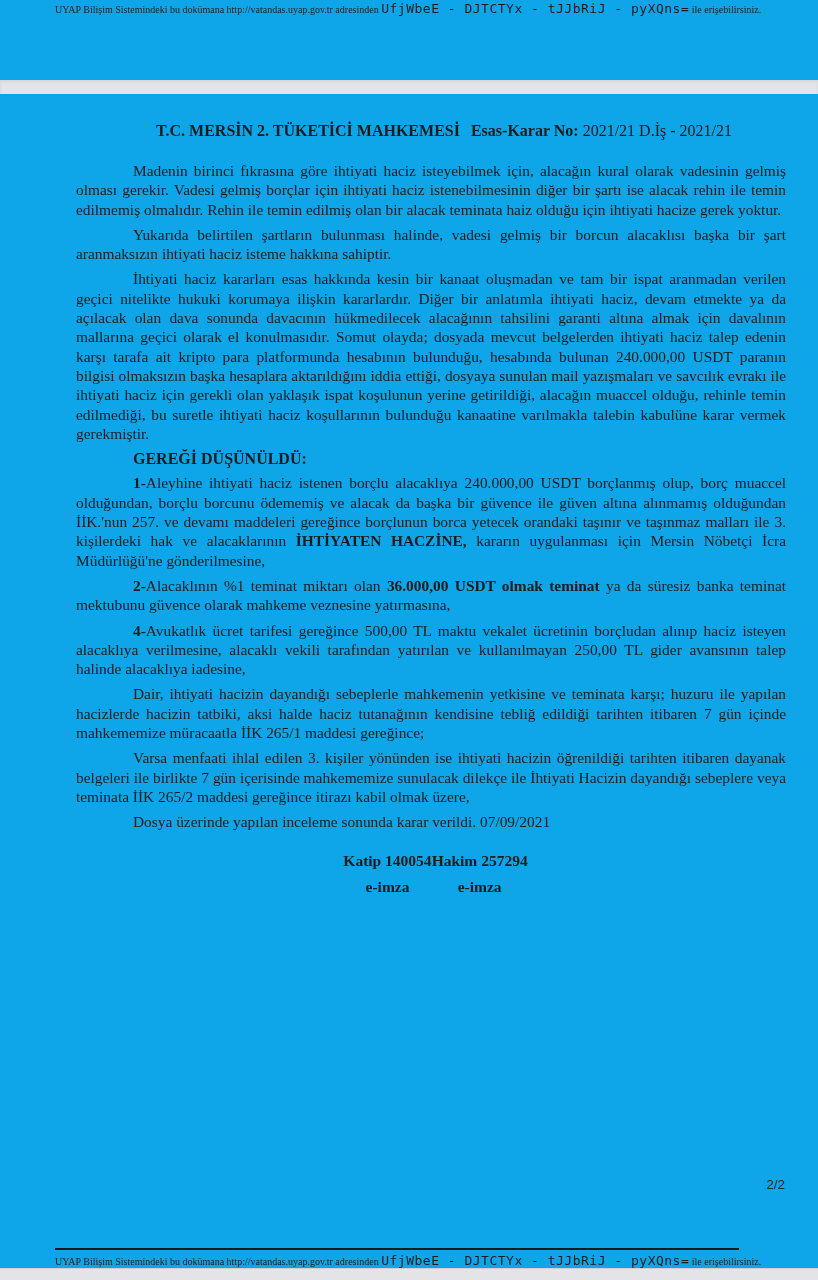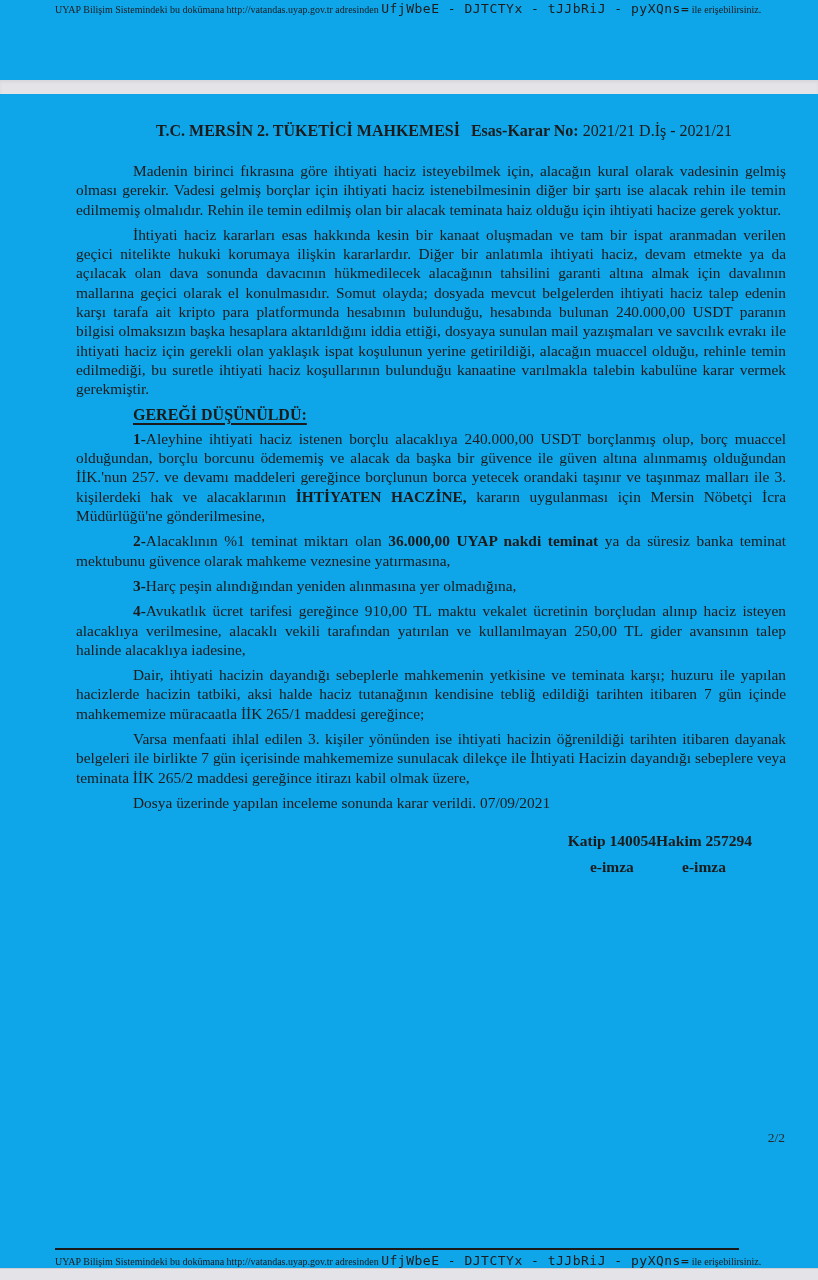--- a/index.html
+++ b/index.html
@@ -21,26 +21,26 @@
 
   .doc-title{margin-top:28px;text-align:center;font-size:16px;}
   .doc-title .b{font-weight:bold;}
   .doc-title .esas{margin-left:7px;}
 
   .doc-body{margin:21px 61px 0 35px;font-size:15.4px;line-height:19.3px;text-align:justify;}
   .doc-body p{margin:0 0 6px 0;text-indent:57px;}
   .doc-body p.no-indent{text-indent:0;}
   .doc-body b{font-weight:bold;}
   p.heading{font-size:16px;font-weight:bold;margin-bottom:5px;}
-  .heading .underline{text-decoration:underline;text-decoration-thickness:2px;text-underline-offset:3px;}
+  .heading .underline{text-decoration-thickness:2px;text-underline-offset:3px;}
 
-  .sig-row{display:flex;justify-content:flex-end;margin:20px 95px 0 78px;font-weight:bold;font-size:15.5px;text-align:center;}
+  .sig-row{display:flex;justify-content:center;margin:20px 95px 0 78px;font-weight:bold;font-size:15.5px;text-align:center;}
   .sig-col div{margin-bottom:8px;}
 
-  .page-num{position:absolute;top:1036px;right:62px;font-family:Liberation Serif, serif;font-size:13.5px;color:#2a2a2a;}
+  .page-num{position:absolute;top:1083px;right:62px;font-family:Liberation Sans, sans-serif;font-size:13.5px;color:#2a2a2a;}
 </style>
 </head>
 <body>
 
 <div class="page page-prev">
   <div class="uyap-footer footer-top">
     <span>UYAP Bilişim Sistemindeki bu dokümana</span>
     <span>http://vatandas.uyap.gov.tr</span>
     <span>adresinden</span>
     <span class="code">UfjWbeE - DJTCTYx - tJJbRiJ - pyXQns=</span>
@@ -53,31 +53,31 @@
 <div class="page page-main">
 
   <div class="doc-title">
     <span class="b">T.C. MERSİN 2. TÜKETİCİ MAHKEMESİ</span>
     <span class="b esas">Esas-Karar No:</span>
     <span>2021/21 D.İş - 2021/21</span>
   </div>
 
   <div class="doc-body">
     <p>Madenin birinci fıkrasına göre ihtiyati haciz isteyebilmek için, alacağın kural olarak vadesinin gelmiş olması gerekir. Vadesi gelmiş borçlar için ihtiyati haciz istenebilmesinin diğer bir şartı ise alacak rehin ile temin edilmemiş olmalıdır. Rehin ile temin edilmiş olan bir alacak teminata haiz olduğu için ihtiyati hacize gerek yoktur.</p>
+    <p>Yukarıda belirtilen şartların bulunması halinde, vadesi gelmiş bir borcun alacaklısı başka bir şart aranmaksızın ihtiyati haciz isteme hakkına sahiptir.</p>
     <p>İhtiyati haciz kararları esas hakkında kesin bir kanaat oluşmadan ve tam bir ispat aranmadan verilen geçici nitelikte hukuki korumaya ilişkin kararlardır. Diğer bir anlatımla ihtiyati haciz, devam etmekte ya da açılacak olan dava sonunda davacının hükmedilecek alacağının tahsilini garanti altına almak için davalının mallarına geçici olarak el konulmasıdır. Somut olayda; dosyada mevcut belgelerden ihtiyati haciz talep edenin karşı tarafa ait kripto para platformunda hesabının bulunduğu, hesabında bulunan 240.000,00 USDT paranın bilgisi olmaksızın başka hesaplara aktarıldığını iddia ettiği, dosyaya sunulan mail yazışmaları ve savcılık evrakı ile ihtiyati haciz için gerekli olan yaklaşık ispat koşulunun yerine getirildiği, alacağın muaccel olduğu, rehinle temin edilmediği, bu suretle ihtiyati haciz koşullarının bulunduğu kanaatine varılmakla talebin kabulüne karar vermek gerekmiştir.</p>
 
     <p class="heading"><span class="underline">GEREĞİ DÜŞÜNÜLDÜ:</span></p>
 
     <p><b>1-</b><span>Aleyhine ihtiyati haciz istenen borçlu alacaklıya 240.000,00 USDT borçlanmış olup, borç muaccel olduğundan, borçlu borcunu ödememiş ve alacak da başka bir güvence ile güven altına alınmamış olduğundan İİK.'nun 257. ve devamı maddeleri gereğince borçlunun borca yetecek orandaki taşınır ve taşınmaz malları ile 3. kişilerdeki hak ve alacaklarının </span><b>İHTİYATEN HACZİNE,</b><span> kararın uygulanması için Mersin Nöbetçi İcra Müdürlüğü'ne gönderilmesine,</span></p>
 
-    <p><b>2-</b><span>Alacaklının %1 teminat miktarı olan </span><b>36.000,00 UYAP nakdi teminat</b><span> ya da süresiz banka teminat mektubunu güvence olarak mahkeme veznesine yatırmasına,</span></p>
+    <p><b>2-</b><span>Alacaklının %1 teminat miktarı olan </span><b>36.000,00 USDT olmak teminat</b><span> ya da süresiz banka teminat mektubunu güvence olarak mahkeme veznesine yatırmasına,</span></p>
 
-    <p><b>3-</b><span>Harç peşin alındığından yeniden alınmasına yer olmadığına,</span></p>
 
-    <p><b>4-</b><span>Avukatlık ücret tarifesi gereğince 910,00 TL maktu vekalet ücretinin borçludan alınıp haciz isteyen alacaklıya verilmesine, alacaklı vekili tarafından yatırılan ve kullanılmayan 250,00 TL gider avansının talep halinde alacaklıya iadesine,</span></p>
+    <p><b>4-</b><span>Avukatlık ücret tarifesi gereğince 500,00 TL maktu vekalet ücretinin borçludan alınıp haciz isteyen alacaklıya verilmesine, alacaklı vekili tarafından yatırılan ve kullanılmayan 250,00 TL gider avansının talep halinde alacaklıya iadesine,</span></p>
 
     <p>Dair, ihtiyati hacizin dayandığı sebeplerle mahkemenin yetkisine ve teminata karşı; huzuru ile yapılan hacizlerde hacizin tatbiki, aksi halde haciz tutanağının kendisine tebliğ edildiği tarihten itibaren 7 gün içinde mahkememize müracaatla İİK 265/1 maddesi gereğince;</p>
     <p>Varsa menfaati ihlal edilen 3. kişiler yönünden ise ihtiyati hacizin öğrenildiği tarihten itibaren dayanak belgeleri ile birlikte 7 gün içerisinde mahkememize sunulacak dilekçe ile İhtiyati Hacizin dayandığı sebeplere veya teminata İİK 265/2 maddesi gereğince itirazı kabil olmak üzere,</p>
     <p>Dosya üzerinde yapılan inceleme sonunda  karar verildi. 07/09/2021</p>
   </div>
 
   <div class="sig-row">
     <div class="sig-col">
       <div>Katip 140054</div>
       <div>e-imza</div>

